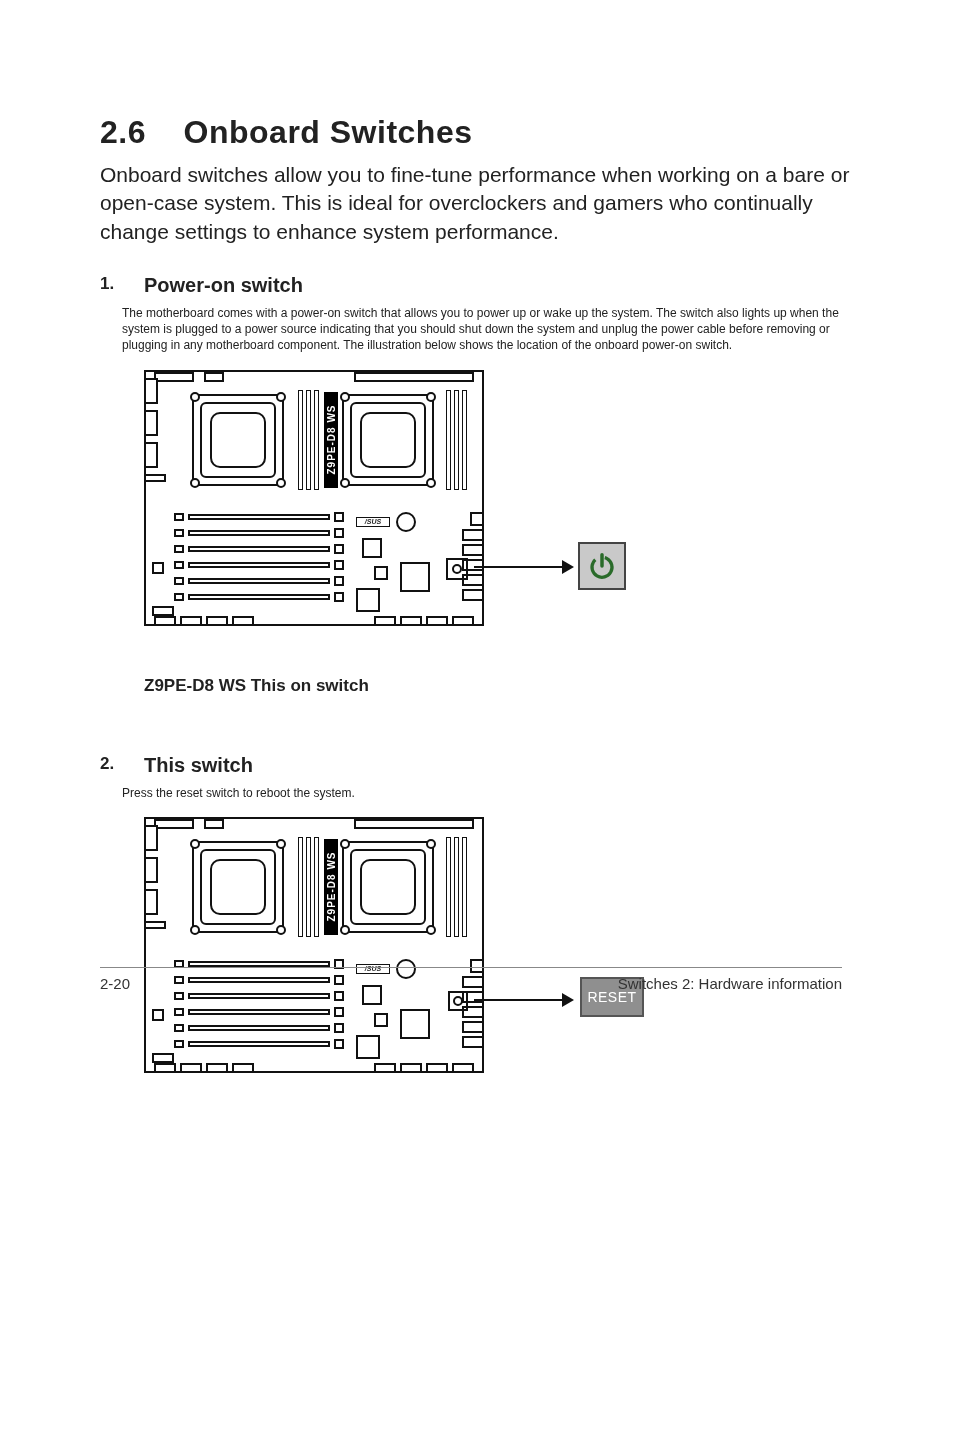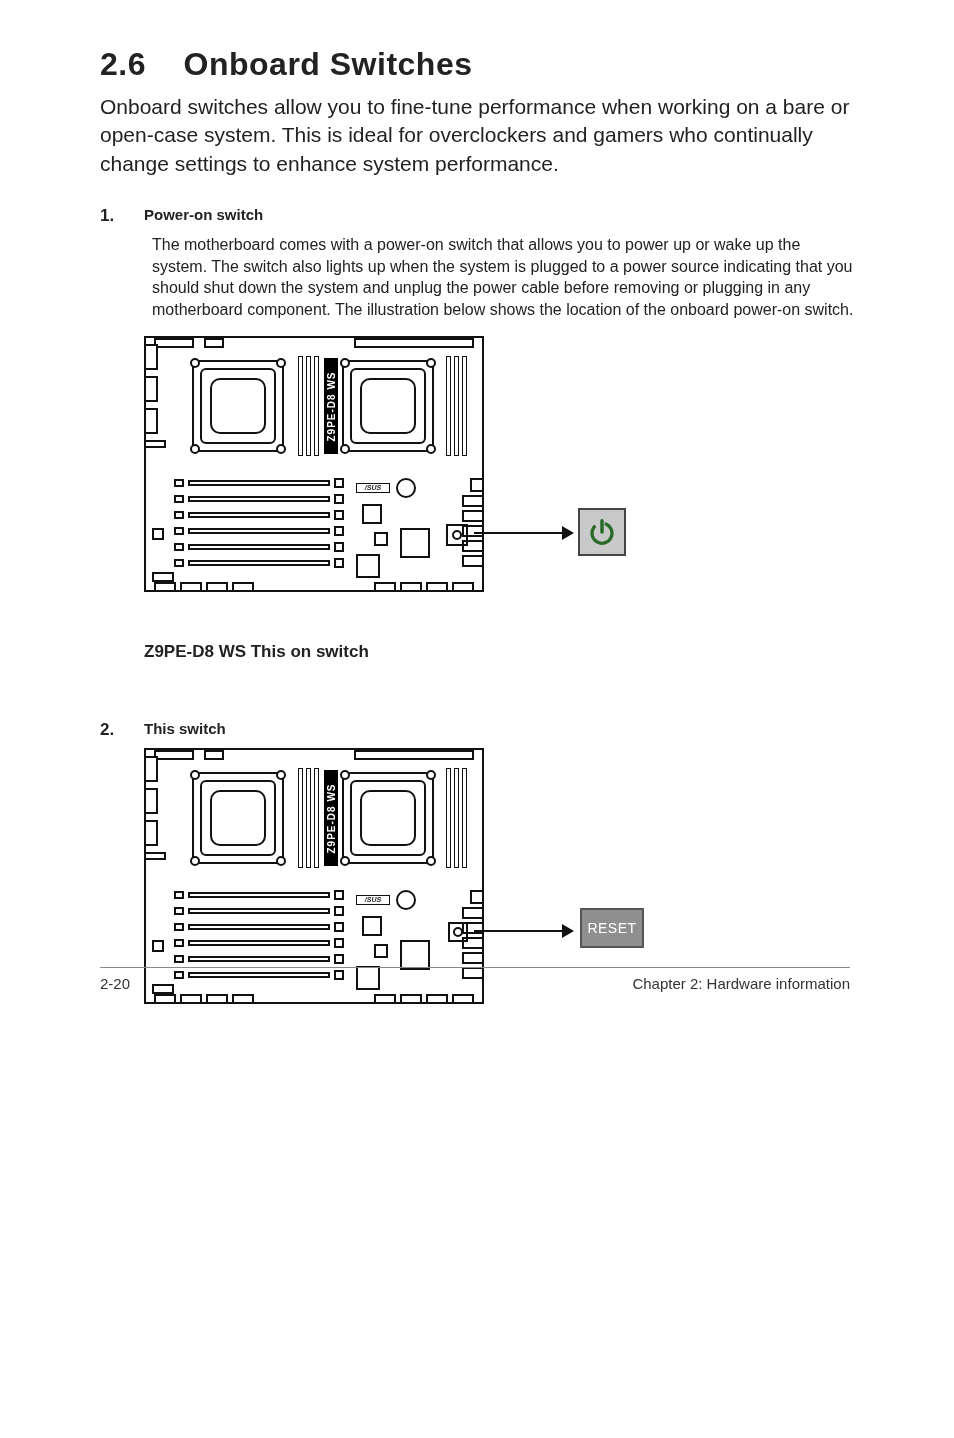--- a/index.html
+++ b/index.html
@@ -1,23 +1,23 @@
 <!DOCTYPE html>
 <html><head>
 <meta charset="utf-8">
 <style>
   * { box-sizing: border-box; margin: 0; padding: 0; }
   html, body { width: 954px; height: 1438px; background: #ffffff; font-family: Arial, Helvetica, sans-serif; color: #222; }
-  .page { position: relative; width: 954px; height: 1042px; padding: 46px 100px 0 100px; }
+  .page { position: relative; width: 954px; height: 1042px; padding: 114px 100px 0 100px; }
   .h-title { font-size: 32px; font-weight: 700; margin-bottom: 10px; letter-spacing: 0.5px; }
   .intro { font-size: 21px; line-height: 1.35; margin-bottom: 28px; }
   .item { display: flex; margin-bottom: 8px; }
   .item-num { width: 44px; font-size: 17px; font-weight: 700; flex: none; }
-  .item-title { font-size: 15px; font-weight: 700; }
-  .item-body { font-size: 16px; line-height: 1.35; margin-left: 52px; margin-bottom: 16px; max-width: 720px; }
+  .item-title { font-size: 20px; font-weight: 700; }
+  .item-body { font-size: 12px; line-height: 1.35; margin-left: 22px; margin-bottom: 16px; max-width: 720px; }
   .figure-wrap { margin-left: 44px; margin-bottom: 40px; }
   .board-fig { position: relative; width: 540px; height: 300px; }
   .board { position: absolute; left: 0; top: 0; width: 340px; height: 256px; border: 2px solid #111; }
   .io-top {
     position: absolute; top: -2px; left: 8px; right: 8px; height: 14px;
     display: flex; justify-content: space-between; align-items: center;
   }
   .io-top .blk { height: 10px; background: #fff; border: 2px solid #111; }
   .io-top .b1 { width: 40px; }
   .io-top .b2 { width: 20px; margin-left: 10px; }
@@ -101,21 +101,21 @@
     border-top: 7px solid transparent; border-bottom: 7px solid transparent; border-left: 12px solid #111;
   }
   .callout-reset {
     position:absolute; top: 160px; left: 436px; width: 64px; height: 40px;
     background: #8f8f8f; border: 2px solid #555; display:flex; align-items:center; justify-content:center;
     color: #fff; font-size: 14px; font-weight: 400; letter-spacing: 0.5px;
   }
   .fig-caption { font-size: 17px; font-weight: 700; margin-top: 6px; }
   .section2 { margin-top: 58px; }
   .footer {
-    position: absolute; left: 0; right: 4px; bottom: 50px;
+    position: absolute; left: 0; right: 12px; bottom: 50px;
     padding: 0 100px; display: flex; justify-content: space-between; align-items: flex-end;
     font-size: 15px; color: #333;
   }
   .footer .rule {
     position: absolute; left: 100px; right: 100px; top: -8px; height: 1px; background: #888;
   }
   .board .sq { position:absolute; width:12px; height:12px; border:2px solid #111; }
   .board .sq.s1 { left:6px; top:190px; }
   .board .sq.s2 { left:6px; bottom:8px; width:22px; height:10px; }
 </style>
@@ -250,20 +250,21 @@
       </div>
     </div>
     <div class="fig-caption">Z9PE-D8 WS This on switch</div>
   </div>
 
   <div class="section2">
     <div class="item">
       <div class="item-num">2.</div>
       <div class="item-title">This switch</div>
     </div>
+    <p class="item-body">Press the reset switch to reboot the system.</p>
 
     <div class="figure-wrap">
       <div class="board-fig">
         <div class="board">
           <div class="io-top">
             <div class="blk b1"></div>
             <div class="blk b2"></div>
             <div class="blk b3"></div>
           </div>
           <div class="left-io">
@@ -367,16 +368,16 @@
         <div class="callout-reset">
           <span>RESET</span>
         </div>
       </div>
     </div>
   </div>
 
   <div class="footer">
     <div class="rule"></div>
     <span>2-20</span>
-    <span>Chapter 2: Hardware information</span>
+    <span>Switches 2: Hardware information</span>
   </div>
 
 </div>
 
 </body></html>

